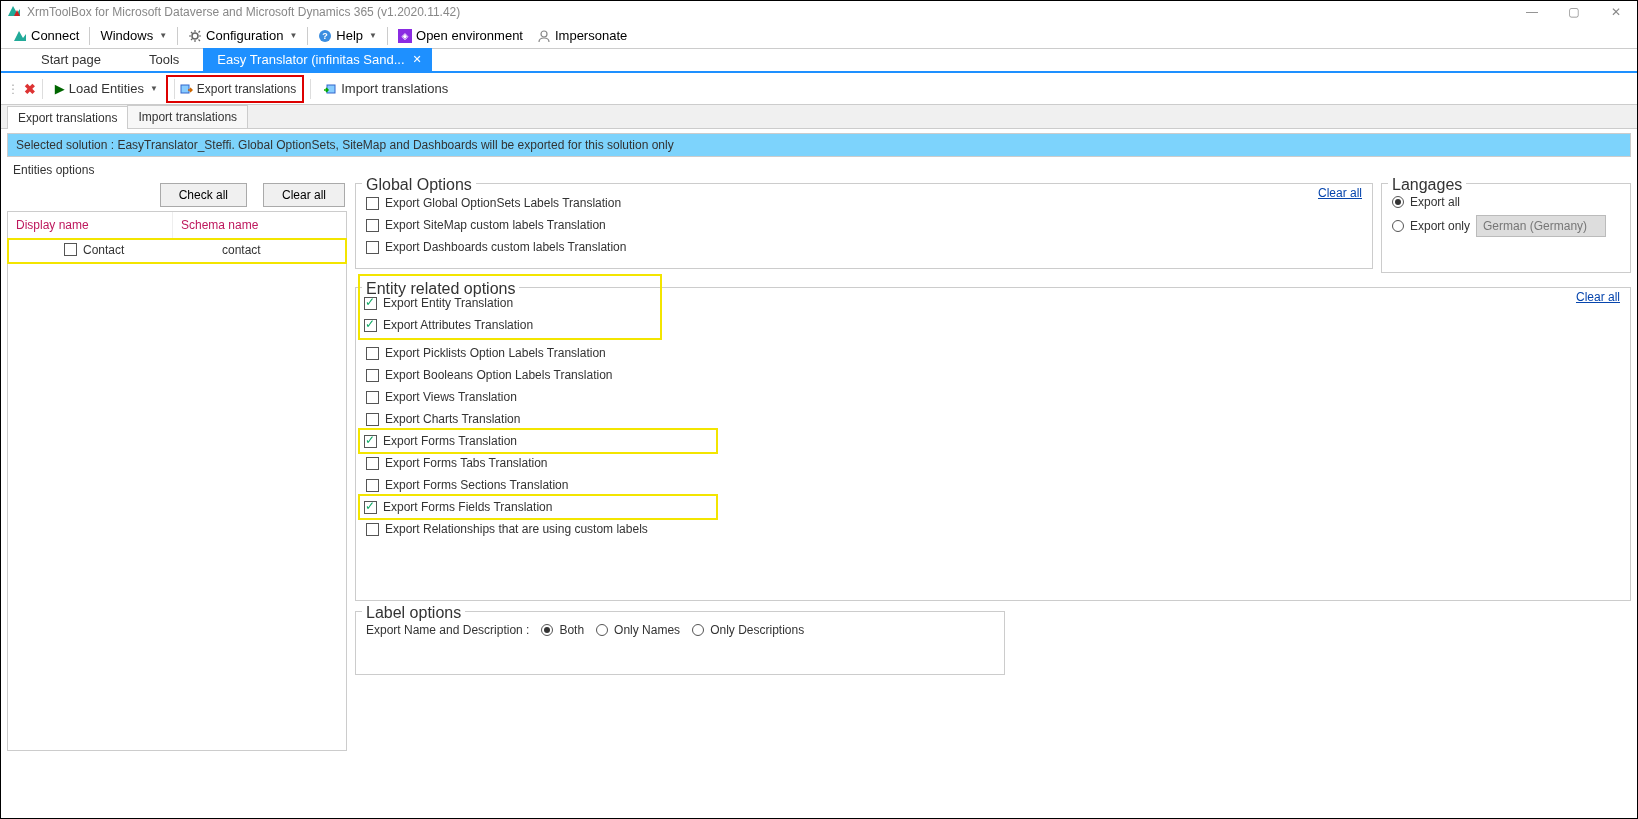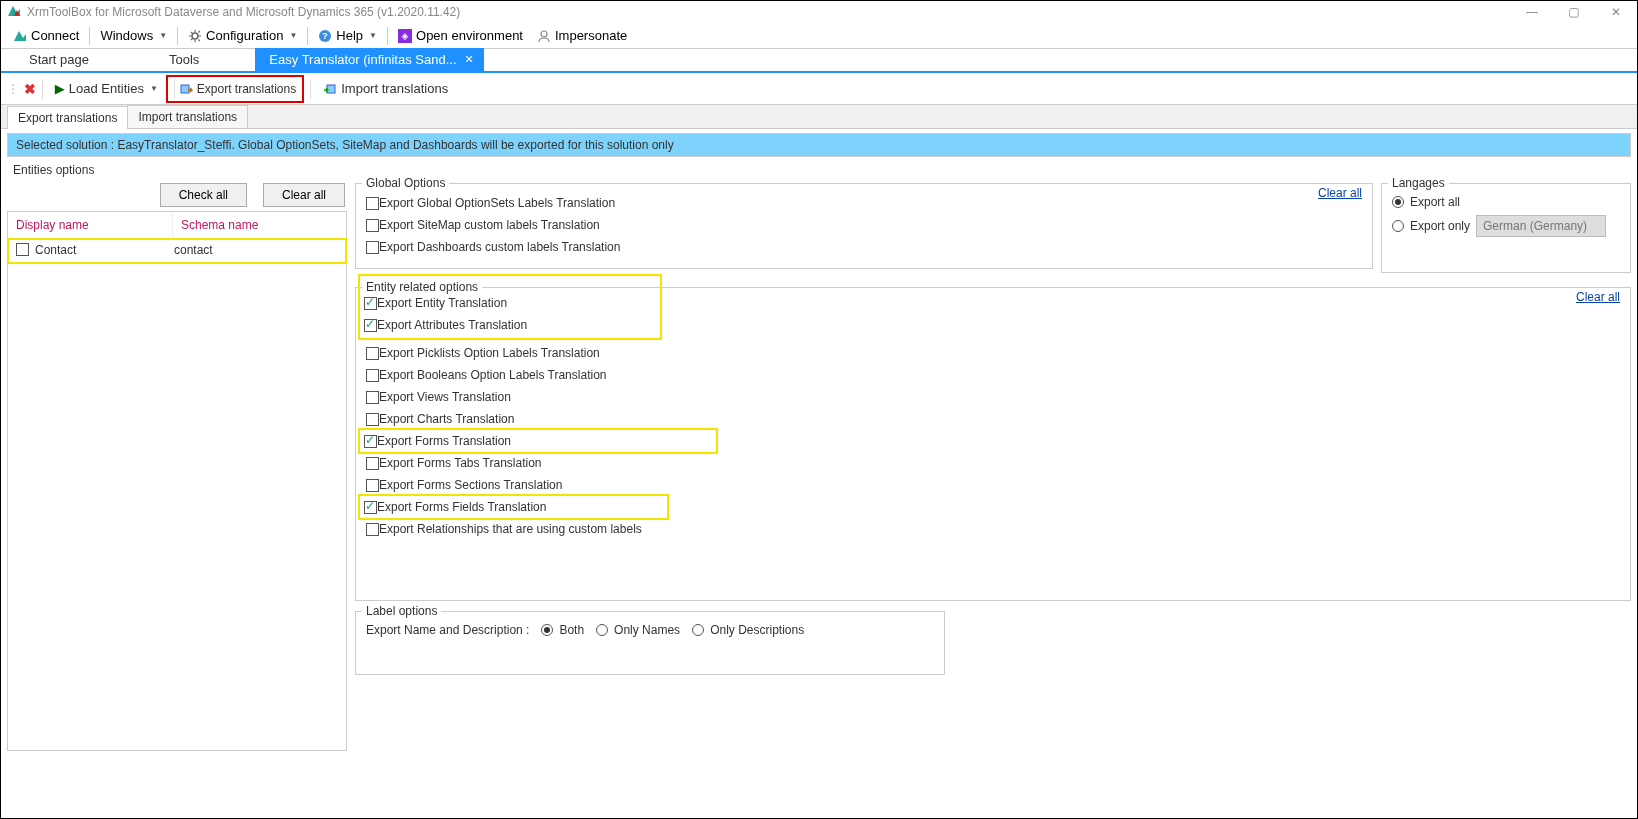--- a/index.html
+++ b/index.html
@@ -47,22 +47,21 @@
   .menusep { width:1px; height:18px; background:#ccc; margin:0 2px;}
   .icon-sm { width:14px; height:14px; display:inline-block; }
   .dropdown-caret { font-size:8px; color:#555; margin-left:2px;}
   
   .tabrow {
     height: 24px;
     background: #fff;
     display: flex;
     align-items: flex-end;
     border-bottom: 2px solid #1E90FF;
-    padding-left: 4px;
-    gap: 32px;
+    padding-left: 16px;
   }
   .tabitem {
     padding: 4px 24px;
     font-size: 13px;
     color: #333;
   }
   .tabitem.active {
     background: #1E90FF;
     color: #fff;
     display:flex;
@@ -166,24 +165,24 @@
     border:1px solid #ccc;
     margin: 4px 0 10px 0;
     padding: 8px 10px 10px 10px;
     position: relative;
   }
   .fs-legend {
     position:absolute;
     top:-8px; left:6px;
     background:#fff;
     padding:0 4px;
-    font-size:12px;
+    font-size:16px;
   }
   .ck-row {
-    display:flex; align-items:center; 
+    display:flex; align-items:center; gap:6px;
     font-size:12px;
     padding:4px 0;
   }
   .ck { width:13px; height:13px; border:1px solid #555; display:inline-block; position:relative; background:#fff;}
   .ck.checked::after { content:"✓"; position:absolute; top:-3px; left:0; font-size:12px; color:#1a6; }
   .clearall { color:#0645ad; text-decoration:underline; font-size:12px;}
   .clearall.abs { position:absolute; right:10px; top:2px;}
   .radio { width:12px; height:12px; border:1px solid #555; border-radius:50%; display:inline-block; position:relative;}
   .radio.checked::after{ content:""; position:absolute; width:6px; height:6px; background:#333; border-radius:50%; top:2px; left:2px;}
   .langsel {
@@ -312,21 +311,21 @@
     <div class="btnrow">
       <button class="winbtn">Check all</button>
       <button class="winbtn">Clear all</button>
     </div>
     <div class="entity-list">
       <div class="entity-header">
         <div class="eh-col c1">Display name</div>
         <div class="eh-col c2">Schema name</div>
       </div>
 
-      <div class="yellowbox" style="margin:-1px;">
+      <div class="yellowbox" style="margin:-1px;padding-left:48px;">
         <div class="entity-row">
           <span class="er-ck"><span class="ck"></span></span>
           <span class="er-c1">Contact</span>
           <span class="er-c2">contact</span>
         </div>
       </div>
     </div>
   </div>
 
   <div class="panel-mid">
@@ -408,35 +407,35 @@
 
       <div class="ck-row">
             <span class="ck"></span>
             <span>Export Forms Tabs Translation</span>
           </div>
       <div class="ck-row">
             <span class="ck"></span>
             <span>Export Forms Sections Translation</span>
           </div>
 
-      <div style="outline:2px solid #f3e500; width:307px; padding:0 4px; margin-left:-6px;">
+      <div style="outline:2px solid #f3e500; width:356px; padding:0 4px; margin-left:-6px;">
         <div class="ck-row">
               <span class="ck checked"></span>
               <span>Export Forms Fields Translation</span>
             </div>
       </div>
 
       <div class="ck-row">
             <span class="ck"></span>
             <span>Export Relationships that are using custom labels</span>
           </div>
       <div style="height:50px;"></div>
     </div>
 
-    <div class="fs" style="width:590px;">
+    <div class="fs" style="width:650px;">
       <span class="fs-legend">Label options</span>
       <div style="display:flex; align-items:center; gap:12px; font-size:12px;">
         <span>Export Name and Description :</span>
         <span class="radio-row">
               <span class="radio checked"></span>
               <span>Both</span>
             </span>
         <span class="radio-row">
               <span class="radio"></span>
               <span>Only Names</span>

